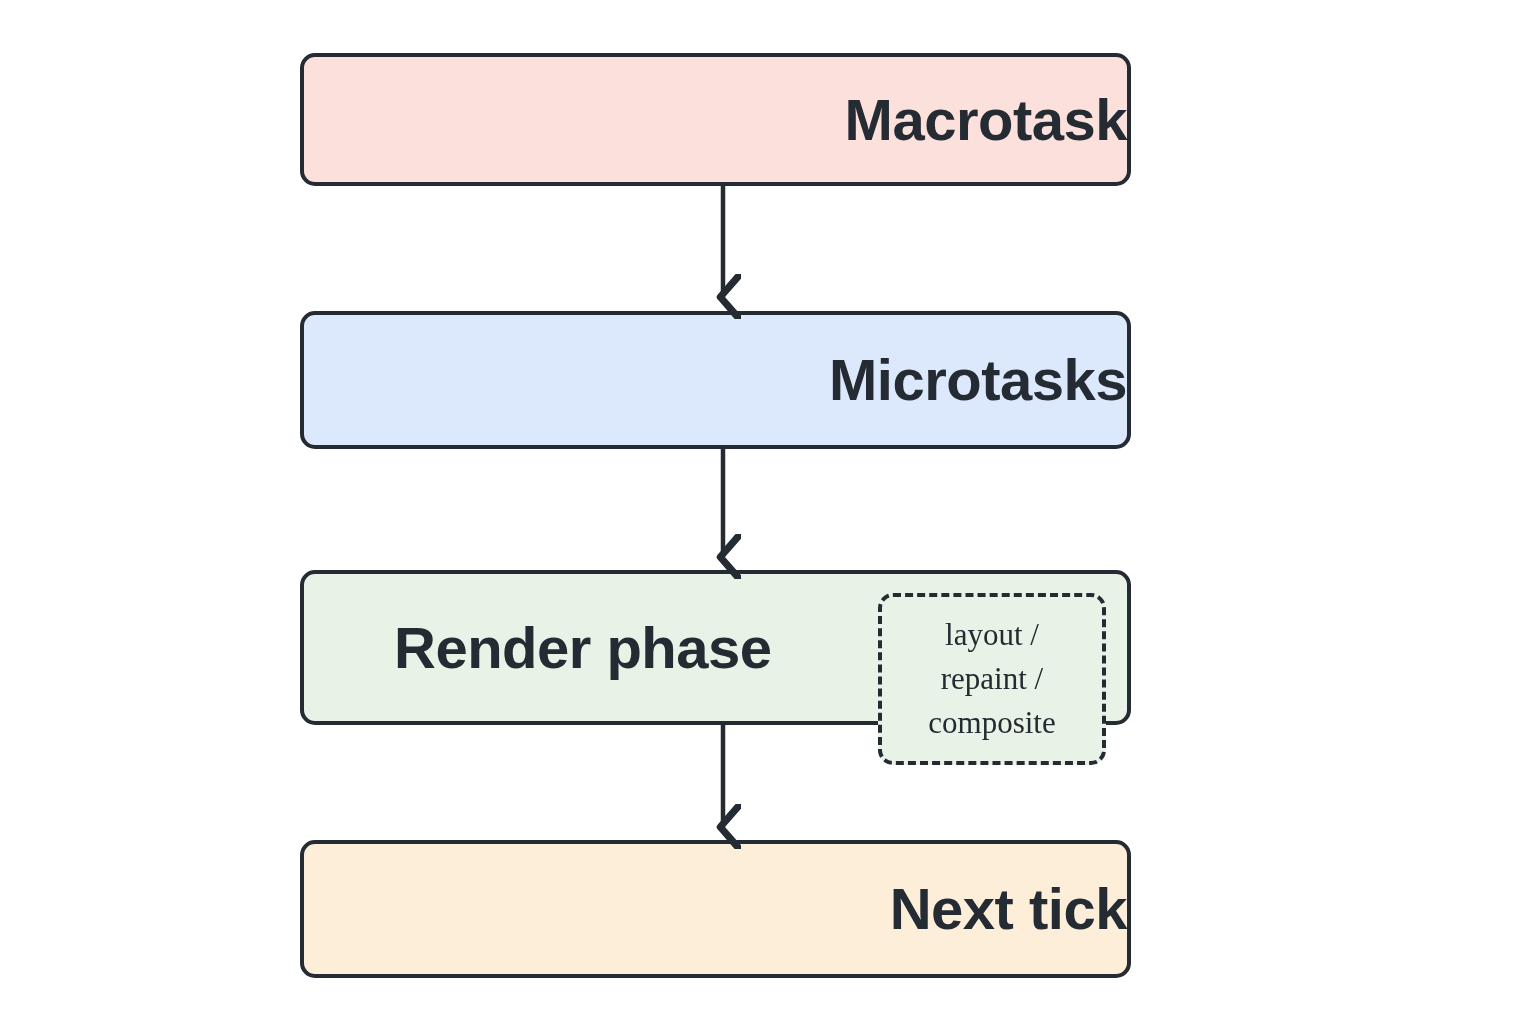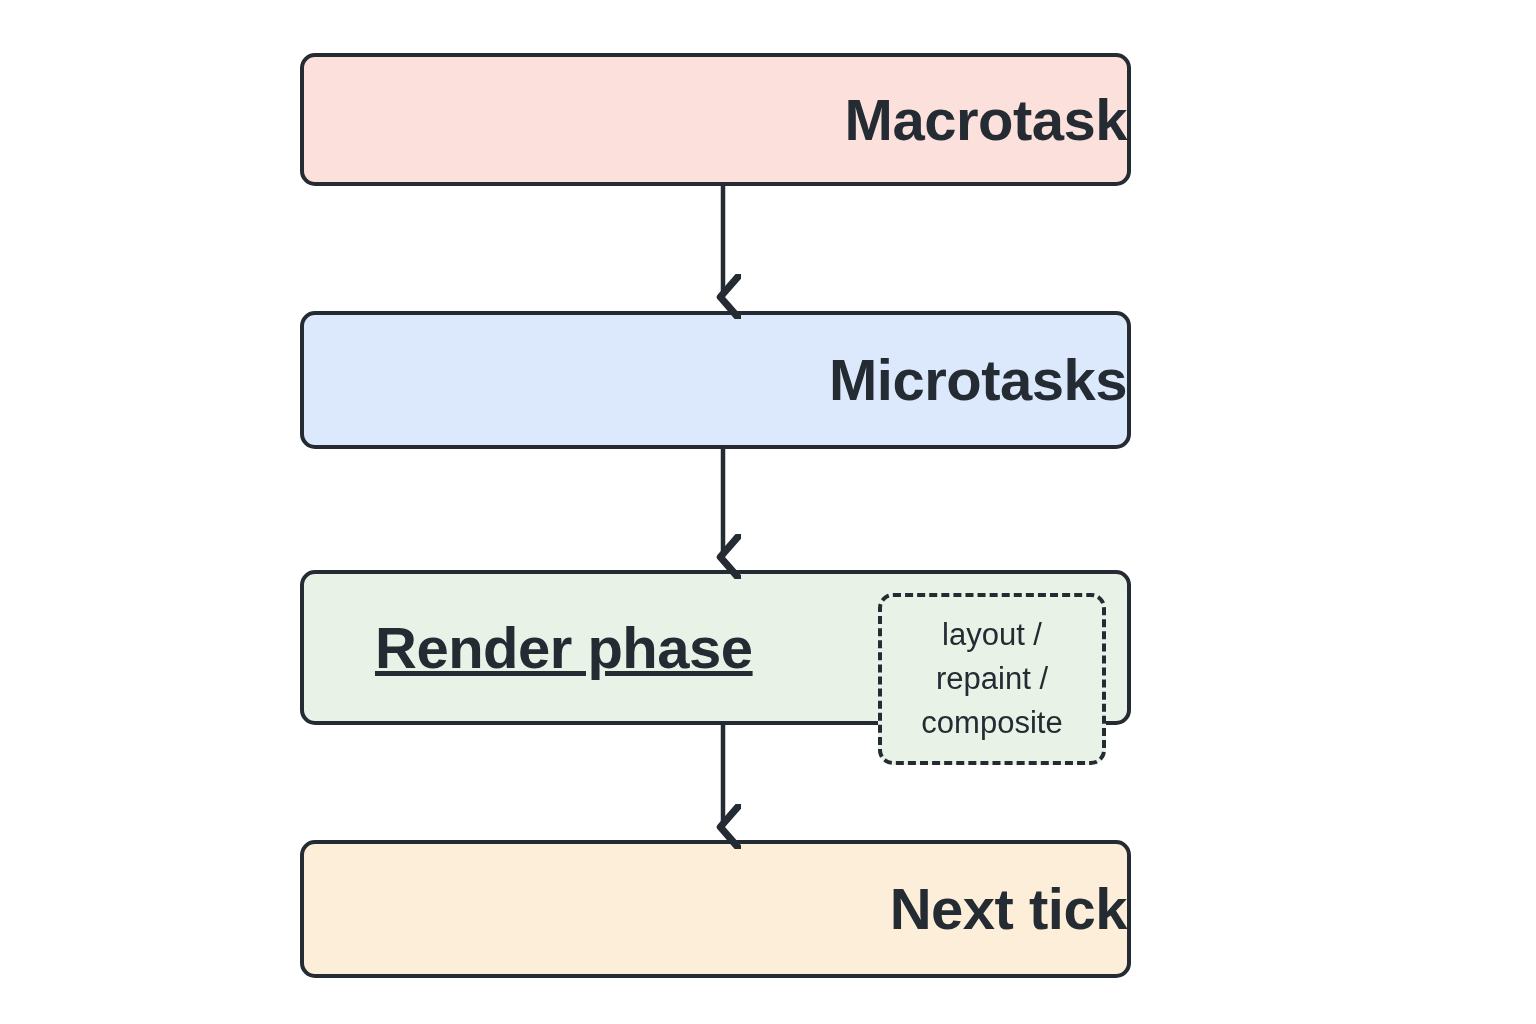--- a/index.html
+++ b/index.html
@@ -45,22 +45,21 @@
   #node-microtasks {
     left: 300px;  top: 311px; width: 831px; height: 138px;
     background: #dce8fb;
   }
   #node-render {
     left: 300px;  top: 570px; width: 831px; height: 155px;
     background: #e9f2e6;
     justify-content: flex-start;
   }
   #node-render .node-label {
-    margin-left: 71px;
-    text-decoration: underline;
+    margin-left: 90px;
   }
   #node-nexttick {
     left: 300px;  top: 840px; width: 831px; height: 138px;
     background: #fdeed9;
     padding-left: 40px;
   }
 
   
   #annotation-render {
     position: absolute;
@@ -74,20 +73,21 @@
     justify-content: center;
     z-index: 5;
   }
   #annotation-render .annotation-text {
     color: #242b33;
     font-size: 31px;
     font-weight: 400;
     line-height: 1.42;
     text-align: center;
     white-space: pre-line;
+    font-family: Liberation Serif, serif;
   }
 
   
   .arrow {
     position: absolute;
     left: 0;
     top: 0;
     width: 1536px;
     height: 1024px;
     pointer-events: none;

